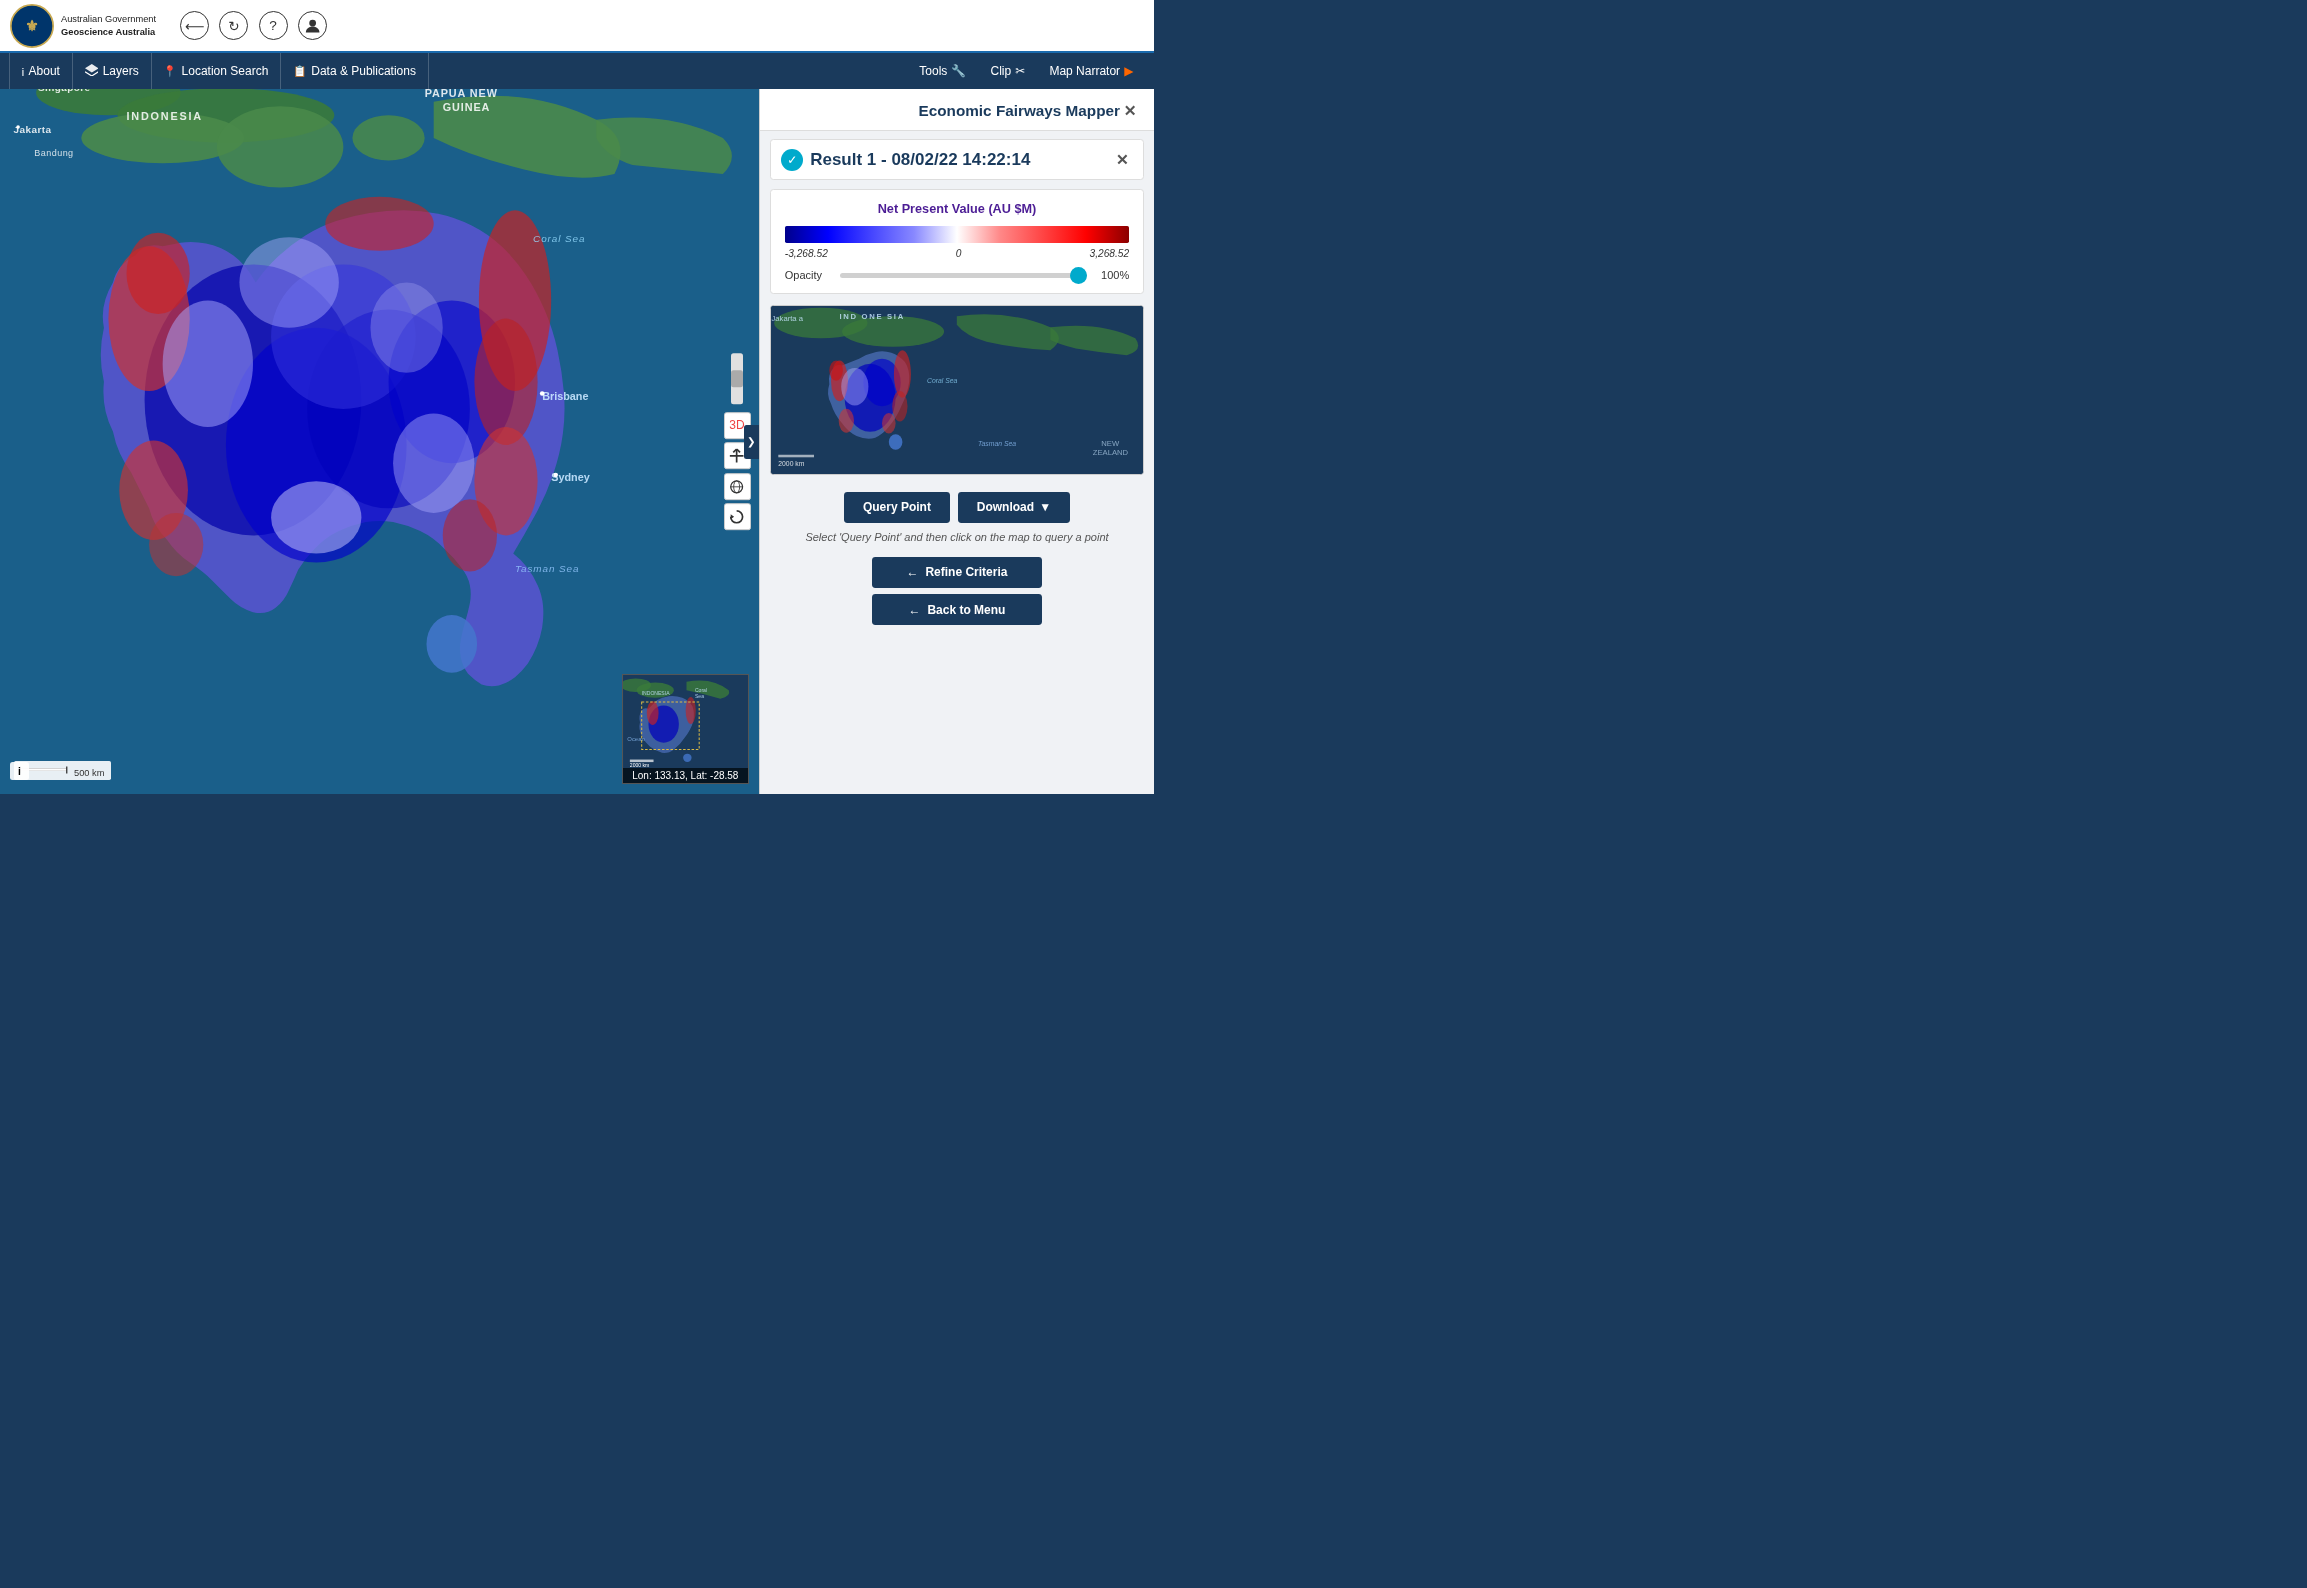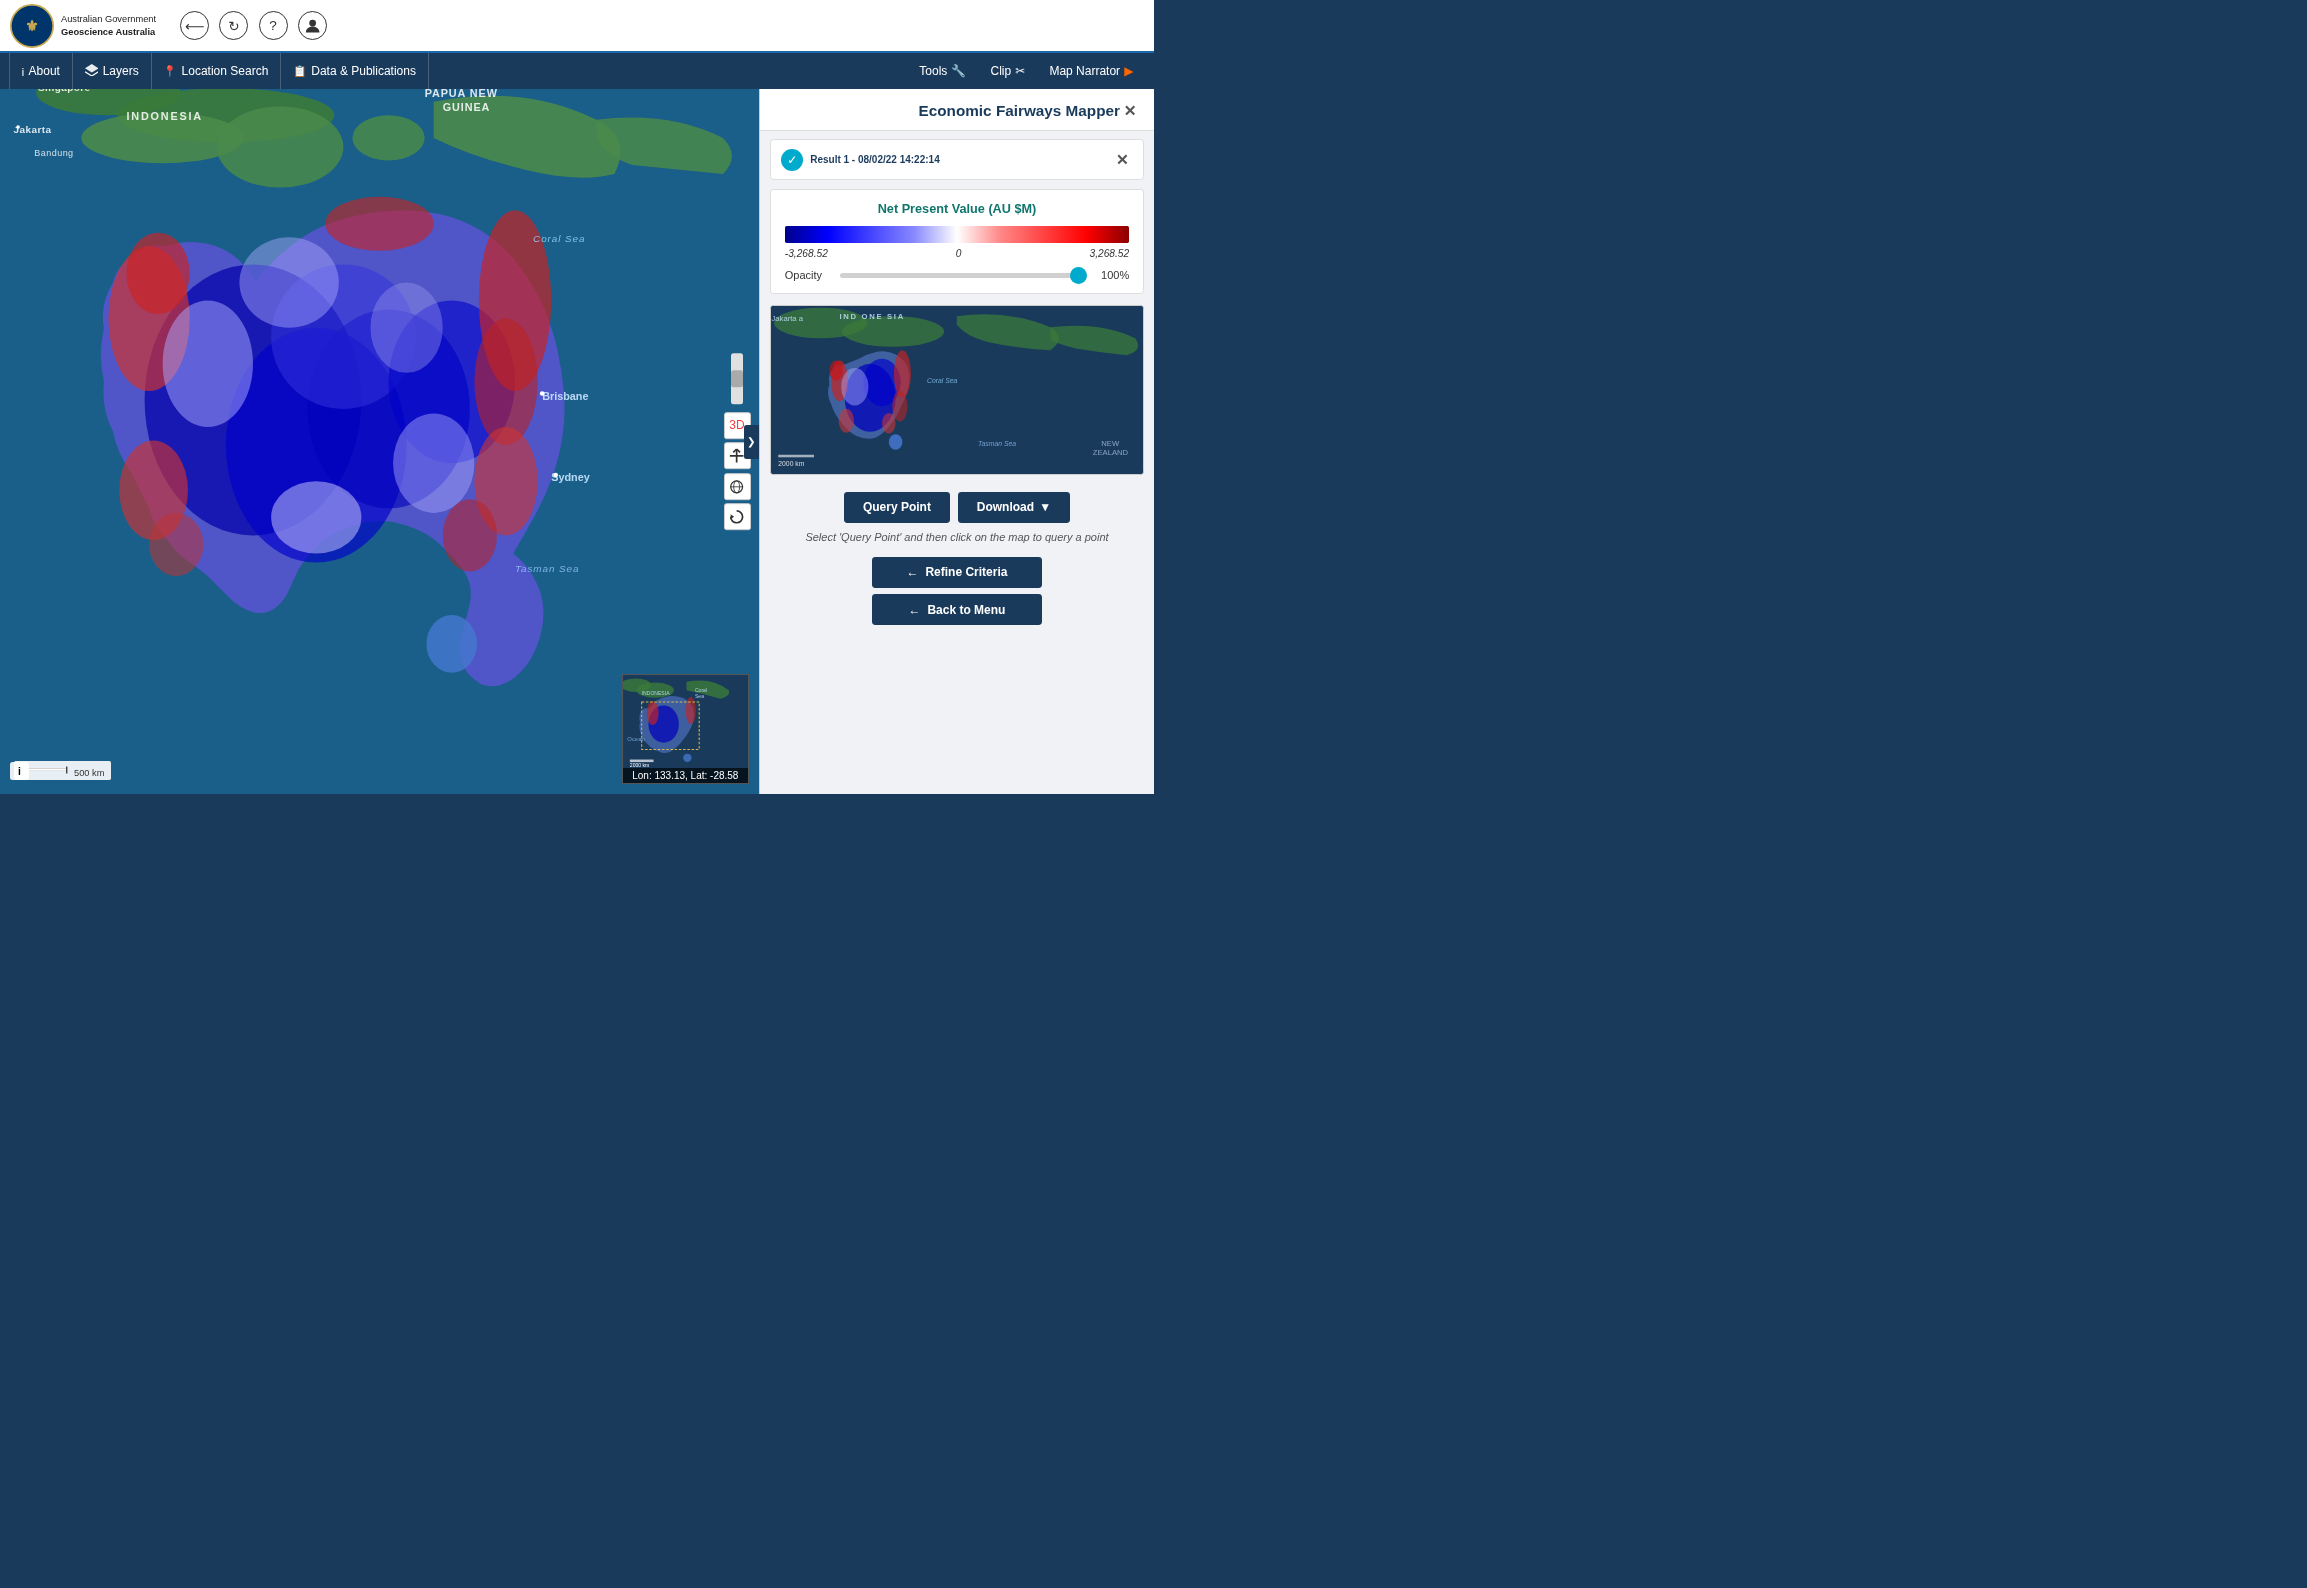--- a/index.html
+++ b/index.html
@@ -268,38 +268,38 @@
       height: 22px;
       background: #00aacc;
       border-radius: 50%;
       display: flex;
       align-items: center;
       justify-content: center;
       color: white;
       font-size: 12px;
     }
     #result-label {
-      font-size: 10px;
+      font-size: 17px;
       font-weight: bold;
       color: #1a3a5c;
     }
 
     
     #color-scale-section {
       background: white;
       margin: 3.4px 10.2px;
       border-radius: 3.4px;
       padding: 12px 13.6px;
       border: 0.8px solid #ddd;
     }
     #color-scale-title {
       font-size: 12.7px;
       font-weight: bold;
       text-align: center;
-      color: #0f766e;
+      color: #4c1d95;
       margin-bottom: 10.2px;
     }
     #color-gradient-bar {
       height: 17px;
       width: 100%;
       background: linear-gradient(to right, #00008b, #0000ff, #4444ff, #8888ff, #ffffff, #ff8888, #ff4444, #ff0000, #8b0000);
       border-radius: 1.7px;
       margin-bottom: 5.1px;
     }
     #color-scale-labels {

